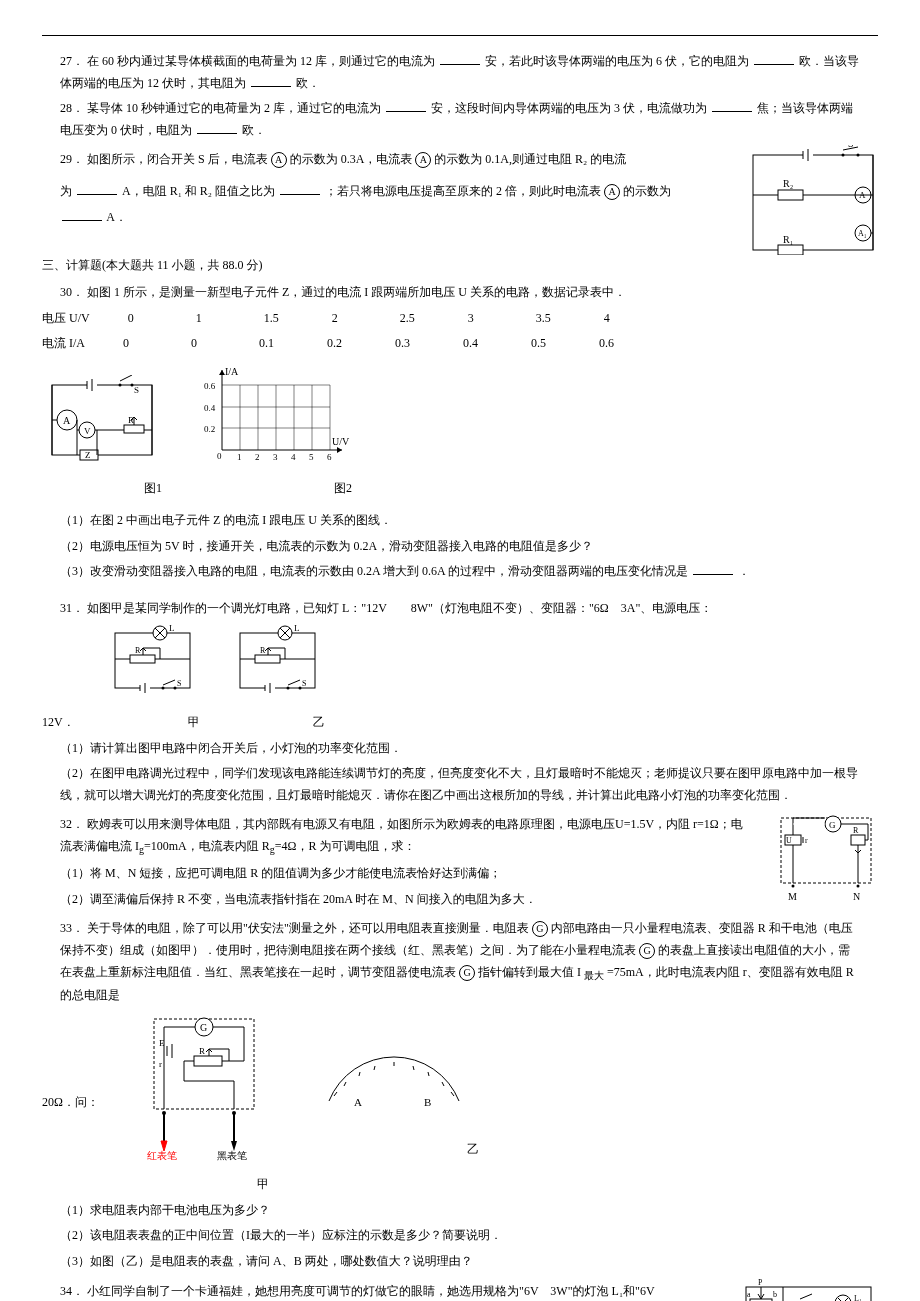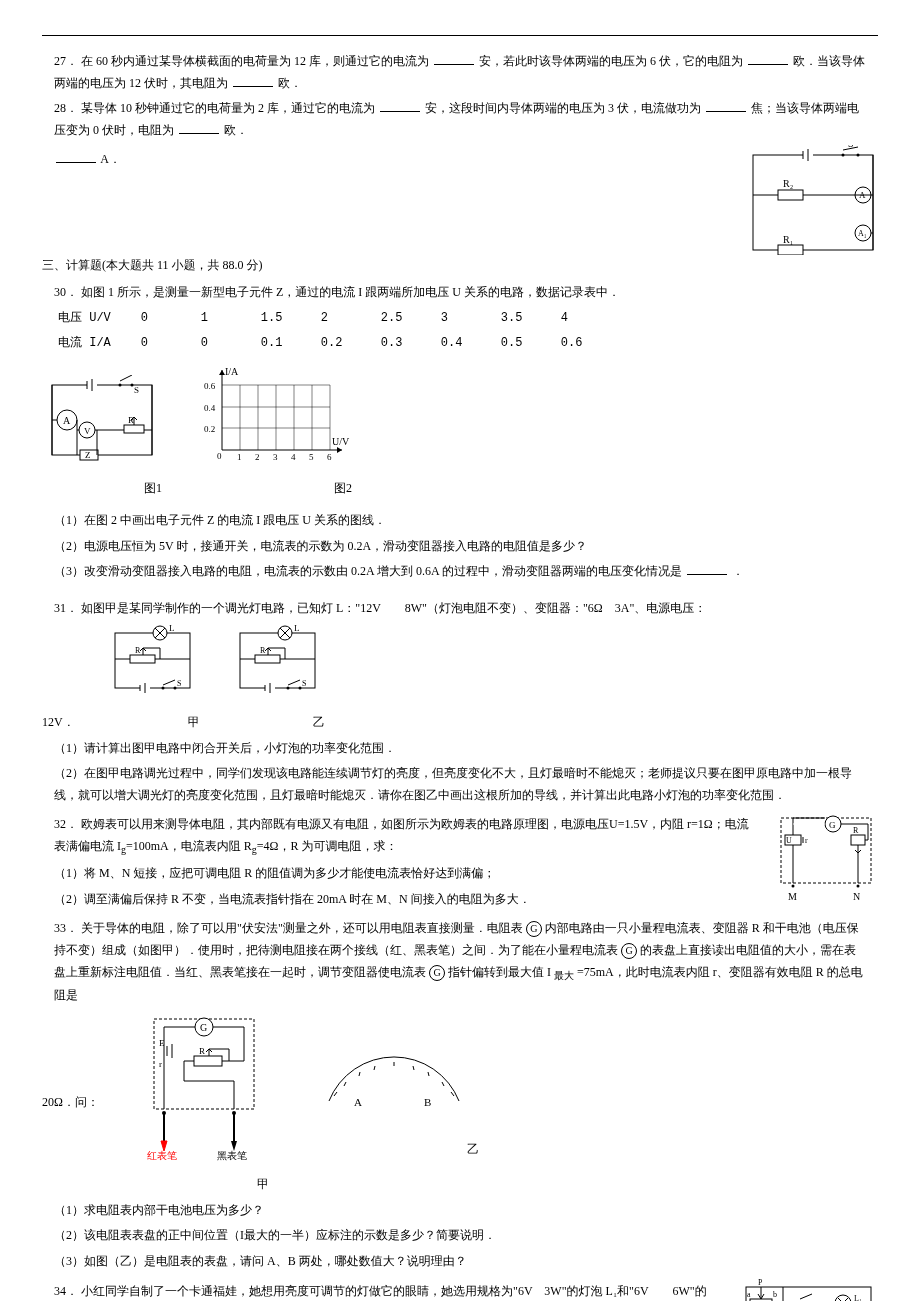--- a/index.html
+++ b/index.html
@@ -10,21 +10,21 @@
       padding: 35px 42px;
       width: 920px;
       box-sizing: border-box;
       color: #000;
     }
     .page-border-top {
       border-top: 1px solid #000;
       margin-bottom: 15px;
     }
     .question {
-      margin: 4px 12px;
+      margin: 4px 18px;
     }
     .blank {
       display: inline-block;
       border-bottom: 1px solid #000;
       min-width: 40px;
       margin: 0 2px;
     }
     .circled {
       display: inline-block;
       border: 1px solid #000;
@@ -46,23 +46,22 @@
       width: 130px;
       height: 110px;
       position: relative;
       flex-shrink: 0;
     }
     .section-header {
       margin-bottom: 5px;
     }
     .data-table {
       display: flex;
-      gap: 30px;
-      margin: 4px 16px;
-      font-family: Liberation Mono, monospace;
+      gap: 38px;
+      margin: 4px 0;
     }
     .data-table span {
       min-width: 30px;
     }
     .figures-30 {
       display: flex;
       gap: 30px;
       margin: 10px 0;
       align-items: flex-end;
     }
@@ -117,20 +116,37 @@
   <span class="blank"></span>
   <span>安，这段时间内导体两端的电压为 3 伏，电流做功为</span>
   <span class="blank"></span>
   <span>焦；当该导体两端电压变为 0 伏时，电阻为</span>
   <span class="blank"></span>
   <span>欧．</span>
 </div>
 
 <div class="q29-container">
   <div class="q29-text">
+    <div class="question">
+      <span>29．</span>
+      <span>如图所示，闭合开关 S 后，电流表</span>
+      <span class="circled">A</span>
+      <span>的示数为 0.3A，电流表</span>
+      <span class="circled">A</span>
+      <span>的示数为 0.1A,则通过电阻 R₂ 的电流</span>
+    </div>
+    <div class="question" style="margin-top:10px;">
+      <span>为</span>
+      <span class="blank"></span>
+      <span>A，电阻 R₁ 和 R₂ 阻值之比为</span>
+      <span class="blank"></span>
+      <span>；若只将电源电压提高至原来的 2 倍，则此时电流表</span>
+      <span class="circled">A</span>
+      <span>的示数为</span>
+    </div>
     <div class="question">
       <span class="blank"></span>
       <span>A．</span>
     </div>
   </div>
   <svg class="circuit-29" width="130" height="110">
     <rect x="5" y="10" width="120" height="95" fill="none" stroke="#000"></rect>
     <line x1="55" y1="10" x2="65" y2="10" stroke="#fff" stroke-width="3"></line>
     <line x1="55" y1="6" x2="55" y2="14" stroke="#000"></line>
     <line x1="60" y1="4" x2="60" y2="16" stroke="#000"></line>

